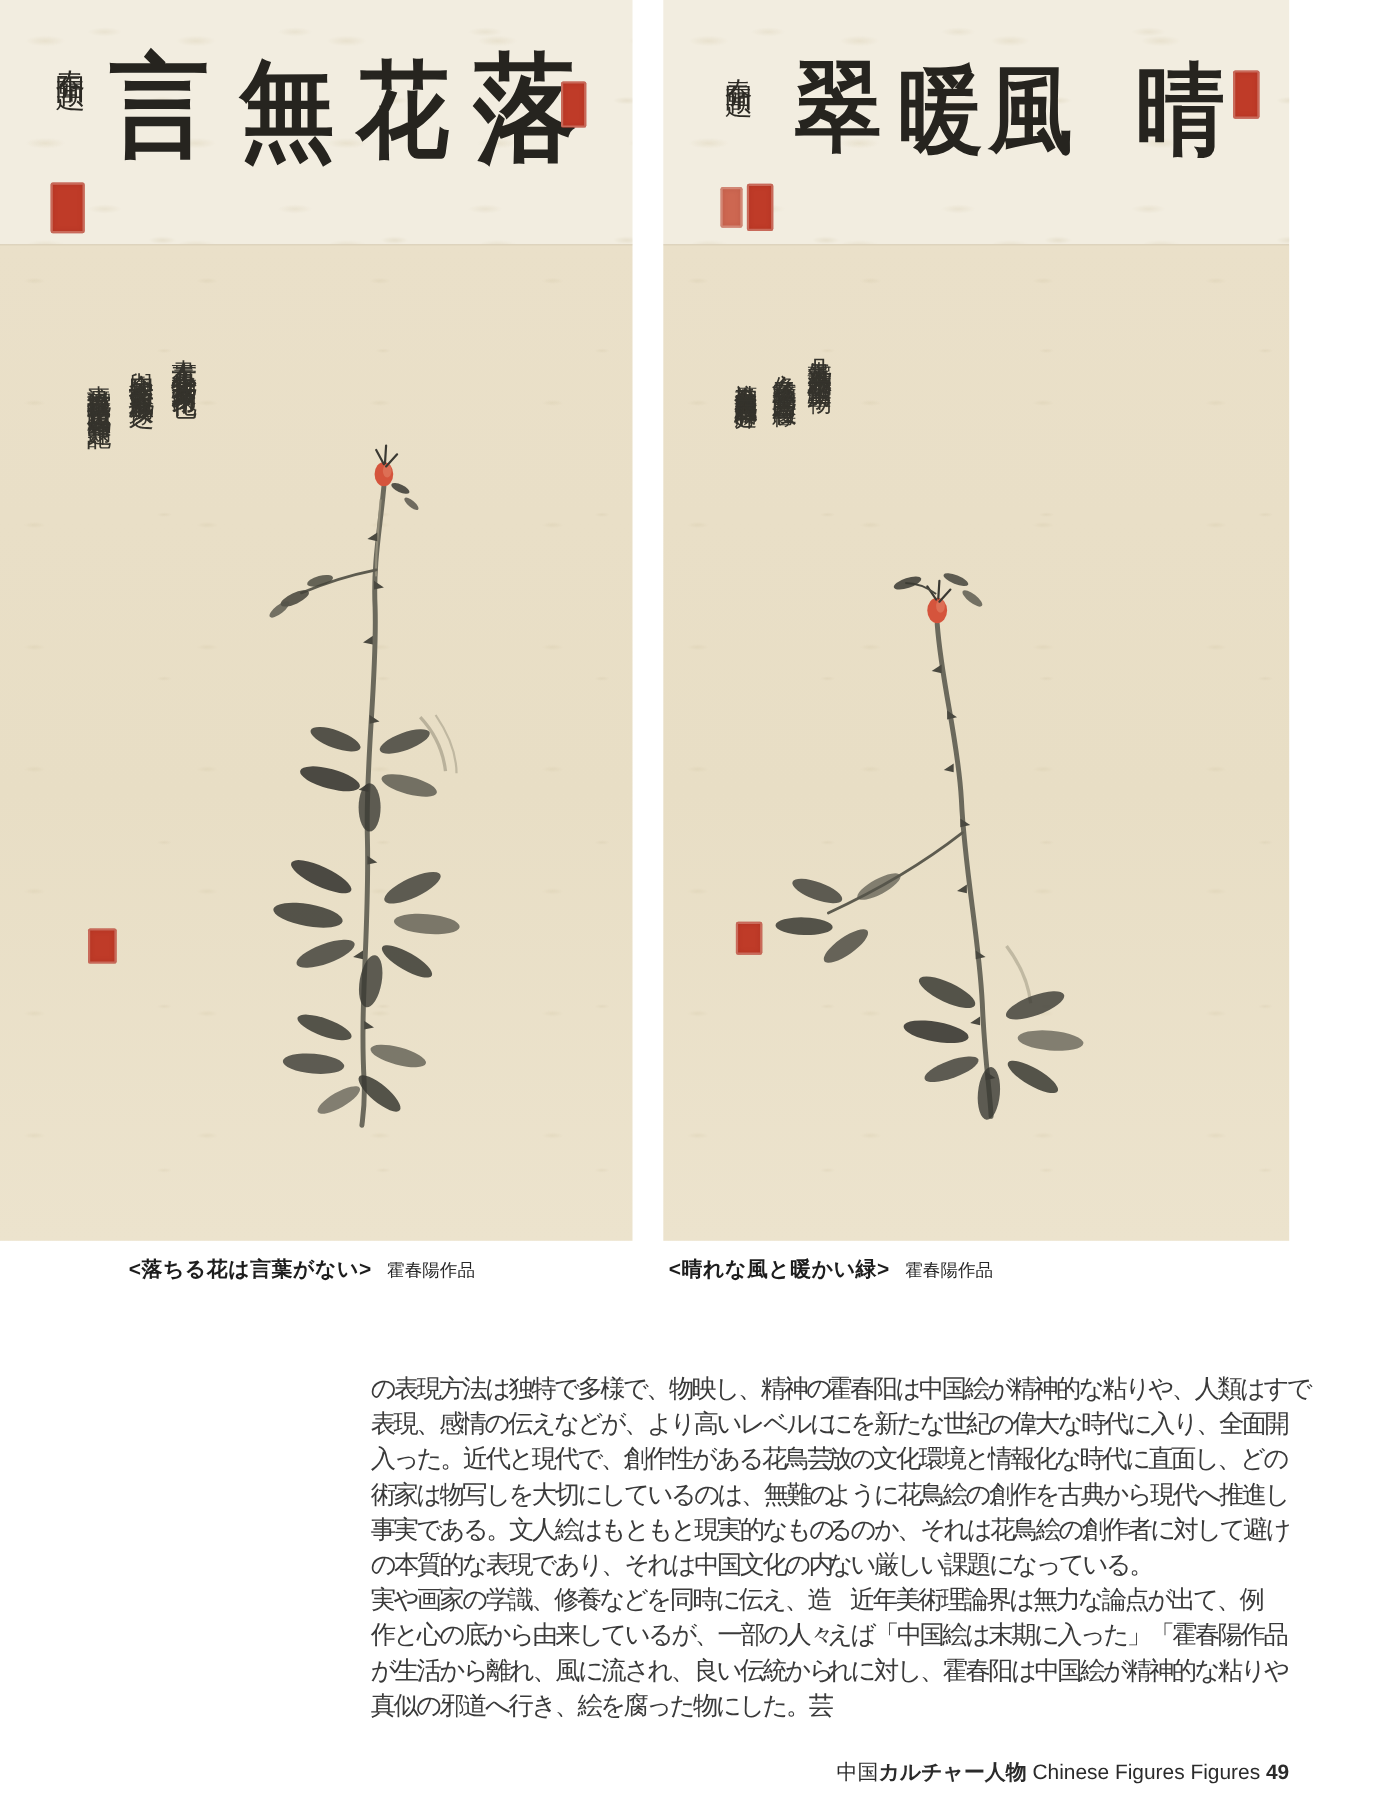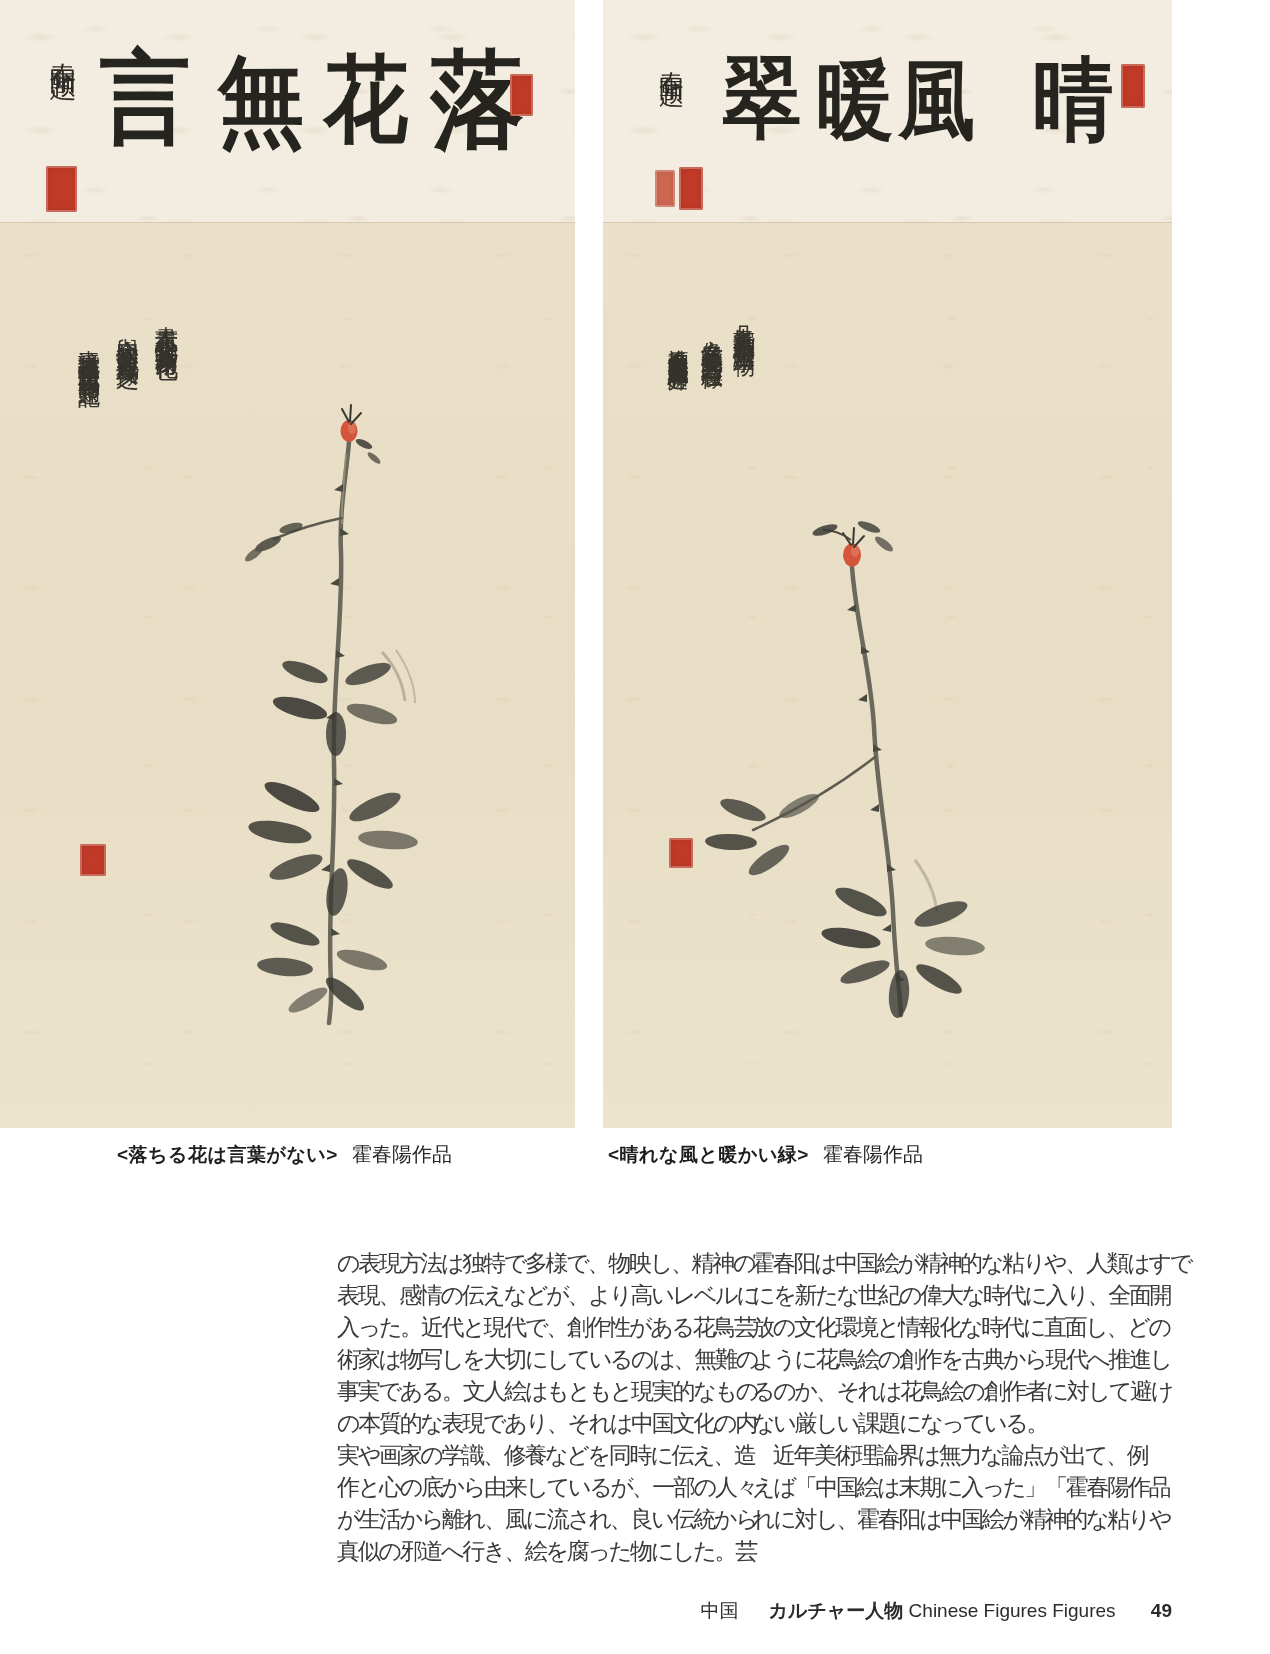--- a/index.html
+++ b/index.html
@@ -45,35 +45,35 @@
   }
   .seal.light{background:#c8553e;opacity:.88;}
   
   .ins-col{
     position:absolute;writing-mode:vertical-rl;text-orientation:upright;
     font-family:"DejaVu Serif",serif;color:#35332c;line-height:1;
   }
   
   .caption{position:absolute;top:1141px;font-size:19px;color:#1d1d1d;white-space:nowrap;}
   .caption .cap-title{font-weight:bold;letter-spacing:.5px;}
-  .caption .cap-artist{font-weight:normal;margin-left:14px;font-size:20px;color:#262626;}
+  .caption .cap-artist{font-weight:normal;margin-left:14px;font-size:16px;color:#262626;}
   
   .article-col{
     position:absolute;top:1247px;font-family:"DejaVu Serif",serif;
     font-size:23px;color:#3a3a3a;letter-spacing:-2.3px;line-height:32px;
   }
   .article-col .tline{white-space:nowrap;height:32px;}
   .col-1{left:337px;width:440px;}
   .col-2{left:752px;width:440px;}
   
   .footer{
     position:absolute;left:600px;top:1598px;width:572px;text-align:right;
     font-size:19px;color:#2b2b2b;white-space:nowrap;
   }
-  .footer .bold{font-weight:bold;margin-left:30px;}
+  .footer .bold{font-weight:bold;}
   svg{position:absolute;left:0;top:0;}
 </style>
 </head>
 <body>
 
 <div class="page">
 
   <section class="scroll scroll-left">
     <div class="scroll-top">
       <span class="tchar" style="left:428px;top:50px;font-size:98px;">落</span>

